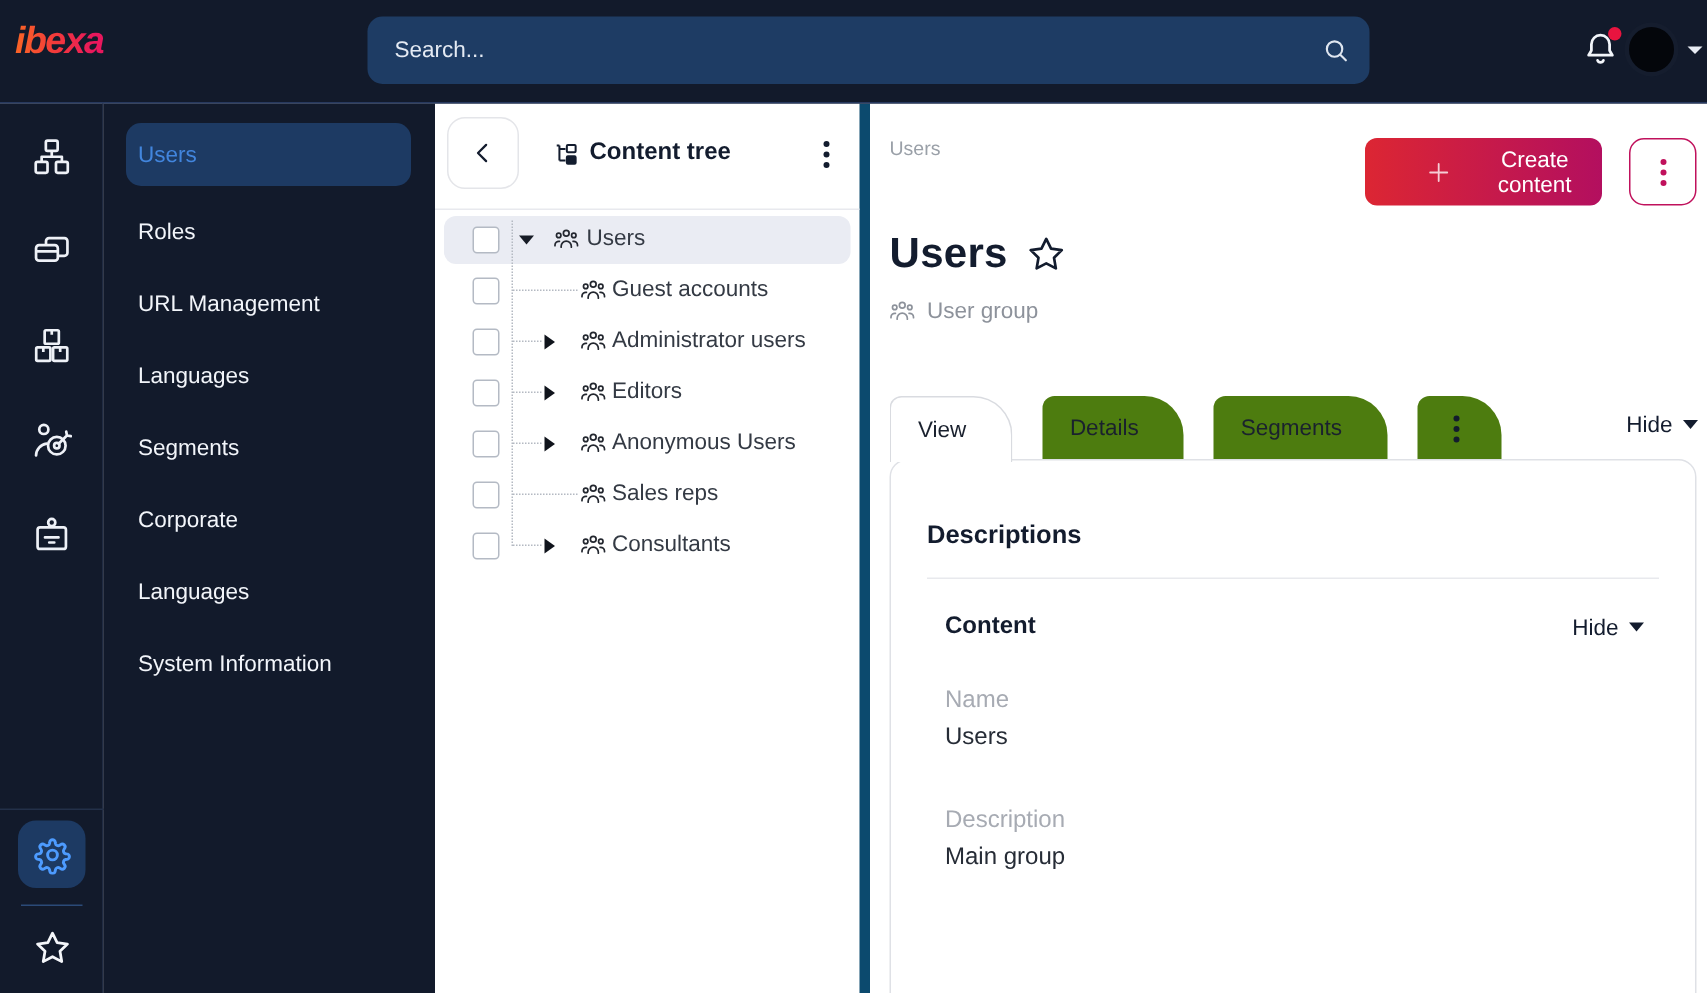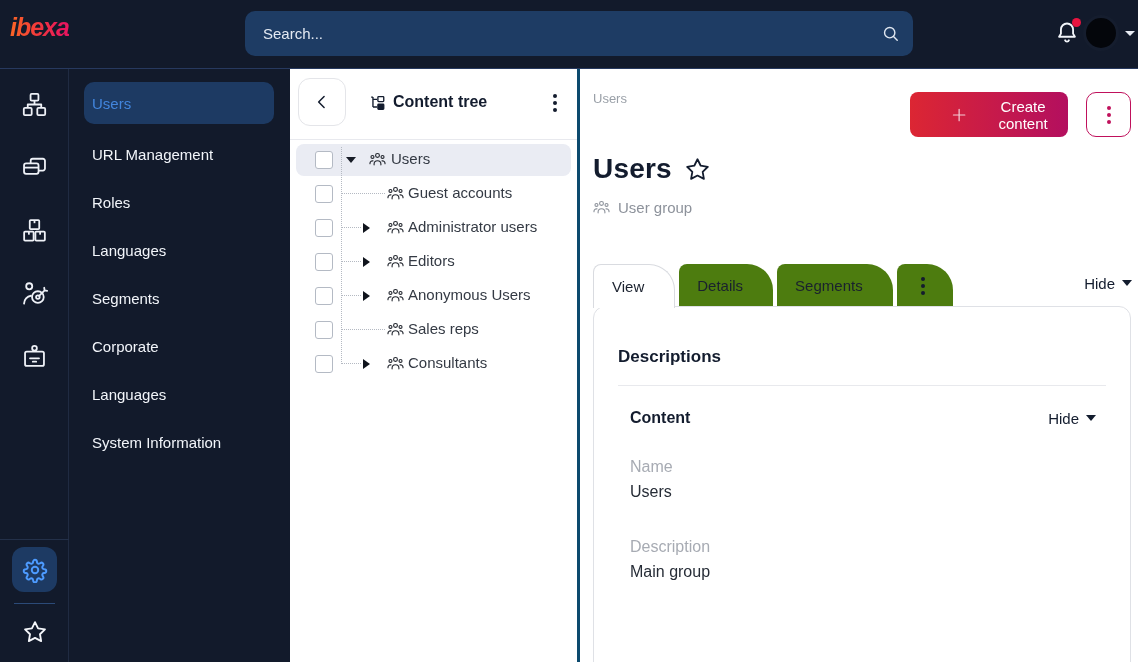--- a/index.html
+++ b/index.html
@@ -32,21 +32,21 @@
   .rail-star { width:69px; height:40px; margin-top:8px; display:flex; align-items:center; justify-content:center; color:#f4f6fa; cursor:pointer; }
   .rail-star svg { width:26px; height:26px; }
   .rail-pad { height:10px; }
 
   
   .sidebar { position:absolute; left:69px; top:69px; width:221px; bottom:0; background:#121a2b; padding-top:13px; }
   .menu-item { height:48px; display:flex; align-items:center; padding-left:23px; color:#f2f5fa; font-size:15px; cursor:pointer; }
   .menu-item.active { height:42px; margin:0 16px 6px 15px; border-radius:10px; background:#1d3a63; color:#4285dd; padding-left:8px; }
 
   
-  .tree-panel { position:absolute; left:290px; top:69px; width:290px; bottom:0; background:#fff; border-right:3px solid #0c4a6e; }
+  .tree-panel { position:absolute; left:290px; top:69px; width:290px; bottom:0; background:#fff; border-right:7px solid #0c4a6e; }
   .tree-header { position:relative; height:71px; border-bottom:1px solid #e8e9ee; }
   .back-btn { position:absolute; left:8px; top:9px; width:48px; height:48px; border-radius:12px; border:1px solid #e4e5e9; background:#fff; color:#131c2e; display:flex; align-items:center; justify-content:center; cursor:pointer; }
   .back-btn svg { width:20px; height:20px; }
   .tree-title { position:absolute; left:78px; top:24px; display:flex; align-items:center; gap:7px; color:#131c2e; }
   .tree-title svg { width:18px; height:18px; }
   .tree-title span { font-size:16px; font-weight:700; }
   .dots { cursor:pointer; }
   .dots i { display:block; width:4px; height:4px; border-radius:50%; background:currentColor; margin:3px auto; }
   .tree-kebab { position:absolute; right:20px; top:22px; color:#131c2e; }
   .tree-list { position:relative; padding-top:3px; }
@@ -75,21 +75,21 @@
                 background:linear-gradient(90deg,#dc2633,#b30f5f); color:#fff; font-size:15px; font-family:"Liberation Sans", sans-serif;
                 display:flex; align-items:center; justify-content:center; gap:10px;padding-left:40px; }
   .create-btn svg { width:20px; height:20px; color:rgba(255,255,255,.78); }
   .kebab-btn { position:absolute; left:506px; top:23px; width:45px; height:45px; border-radius:10px; border:1.5px solid #c0115c; background:#fff; color:#c0115c; display:flex; align-items:center; justify-content:center; cursor:pointer; }
   .title-row { position:absolute; left:13px; top:84px; display:flex; align-items:center; gap:12px; }
   .page-title { font-size:28px; font-weight:700; color:#131c2e; letter-spacing:.2px; }
   .fav-star { width:27px; height:27px; color:#131c2e; cursor:pointer; }
   .type-row { position:absolute; left:13px; top:130px; display:flex; align-items:center; gap:8px; color:#8d929b; font-size:15px; }
   .type-row svg { width:17px; height:17px; }
 
-  .tabs { position:absolute; left:13px; right:6px; top:194px; height:44px; display:flex; align-items:flex-end; gap:4px;justify-content:center; }
+  .tabs { position:absolute; left:13px; right:6px; top:194px; height:44px; display:flex; align-items:flex-end; gap:20px;justify-content:center; }
   .tab { height:43px; padding:0 30px 0 18px; border-radius:8px 26px 0 0; background:#4d7c0f; color:#1a212e; font-size:15px; display:flex; align-items:center; cursor:pointer; }
   .tab.active { background:#fff; border:1px solid #d9dbe0; border-bottom:none; height:44px; margin-bottom:-1px; position:relative; z-index:3; }
   .tab-kebab { padding:0 28px 0 24px; color:#131c2e; }
   .hide-toggle { margin-left:auto; align-self:center; margin-bottom:4px; font-size:15px; color:#131c2e; display:flex; align-items:center; gap:7px; cursor:pointer; }
   .tri-down { width:0; height:0; border-left:5px solid transparent; border-right:5px solid transparent; border-top:6px solid currentColor; display:inline-block; }
 
   .card { position:absolute; left:13px; right:7px; top:237px; height:433px; background:#fff; border:1px solid #dfe1e6; border-radius:12px; z-index:1; }
   .card-heading { position:absolute; left:24px; top:40px; font-size:17px; font-weight:700; color:#131c2e; }
   .card-hr { position:absolute; left:24px; right:24px; top:78px; border-top:1px solid #e8e9ed; }
   .section-head { position:absolute; left:36px; right:34px; top:102px; display:flex; align-items:center; justify-content:space-between; }
@@ -178,22 +178,22 @@
         <svg viewBox="0 0 24 24" fill="none" stroke="currentColor" stroke-width="1.7" stroke-linejoin="round">
             <path d="M12 2.9l2.85 5.75 6.35.92-4.6 4.48 1.09 6.32L12 17.39l-5.69 2.98 1.09-6.32-4.6-4.48 6.35-.92z"></path>
           </svg>
       </div>
       <div class="rail-pad"></div>
     </div>
   </nav>
 
   <nav class="sidebar">
     <div class="menu-item active">Users</div>
+    <div class="menu-item">Roles</div>
     <div class="menu-item">URL Management</div>
-    <div class="menu-item">Roles</div>
     <div class="menu-item">Languages</div>
     <div class="menu-item">Segments</div>
     <div class="menu-item">Corporate</div>
     <div class="menu-item">Languages</div>
     <div class="menu-item">System Information</div>
   </nav>
 
   <section class="tree-panel">
     <div class="tree-header">
       <button class="back-btn">

